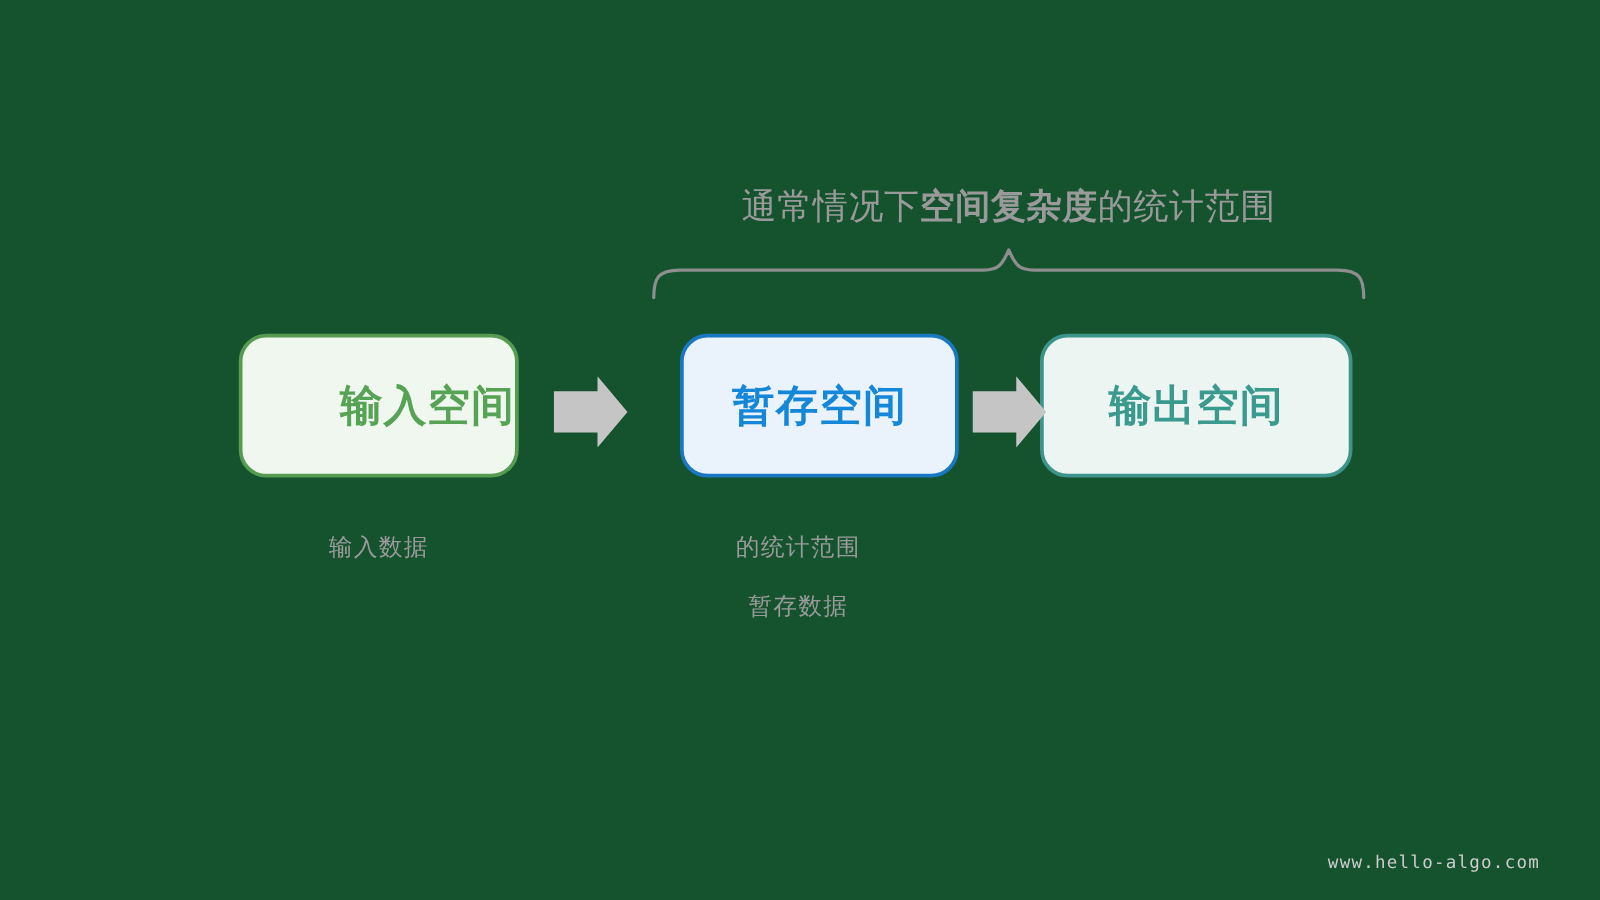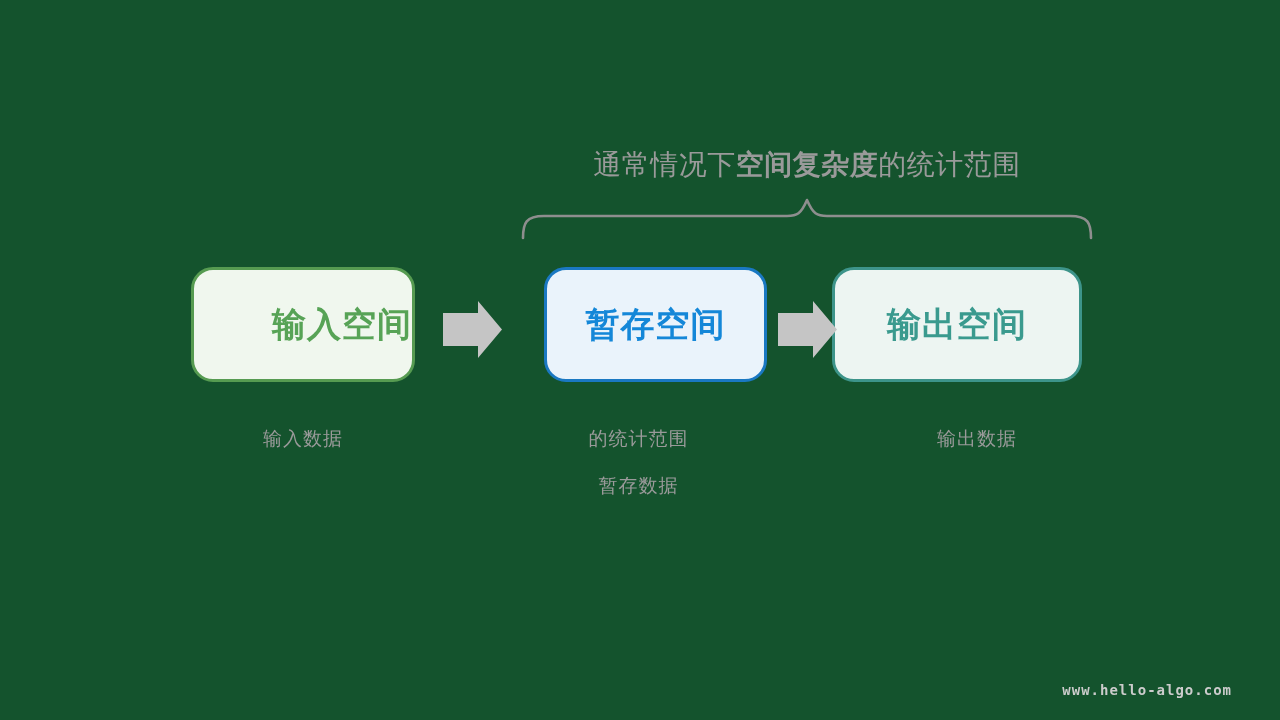--- a/index.html
+++ b/index.html
@@ -65,21 +65,20 @@
   .subcol.c1{left:527px;width:223px;}
   .subcol.c2{left:866px;width:222px;}
   
   .watermark{
     position:absolute;
     right:48px;bottom:22px;
     font-family:"DejaVu Sans Mono","Liberation Mono",monospace;
     font-size:14px;
     color:#cccccc;
     letter-spacing:1px;
-    font-weight:bold;
   }
 </style>
 </head>
 <body>
 
 <div class="canvas">
 
   <div class="scope-title" style="color: rgb(154, 154, 154);">
     <span>通常情况下</span><span class="bold">空间复杂度</span><span>的统计范围</span>
   </div>
@@ -111,19 +110,16 @@
     <polygon points="0,12 35,12 35,0 59,28.5 35,57 35,45 0,45" fill="#c5c5c5"></polygon>
   </svg>
 
   <div class="subcol c0" style="color: rgb(154, 154, 154);">
     <div>输入数据</div>
   </div>
   <div class="subcol c1" style="color: rgb(154, 154, 154);">
     <div>的统计范围</div>
     <div>暂存数据</div>
   </div>
-  <div class="subcol c2" style="color: rgb(154, 154, 154);">
-    <div>输出数据</div>
-  </div>
 
   <div class="watermark" style="color: rgb(204, 204, 204);">www.hello-algo.com</div>
 
 </div>
 
 </body></html>

